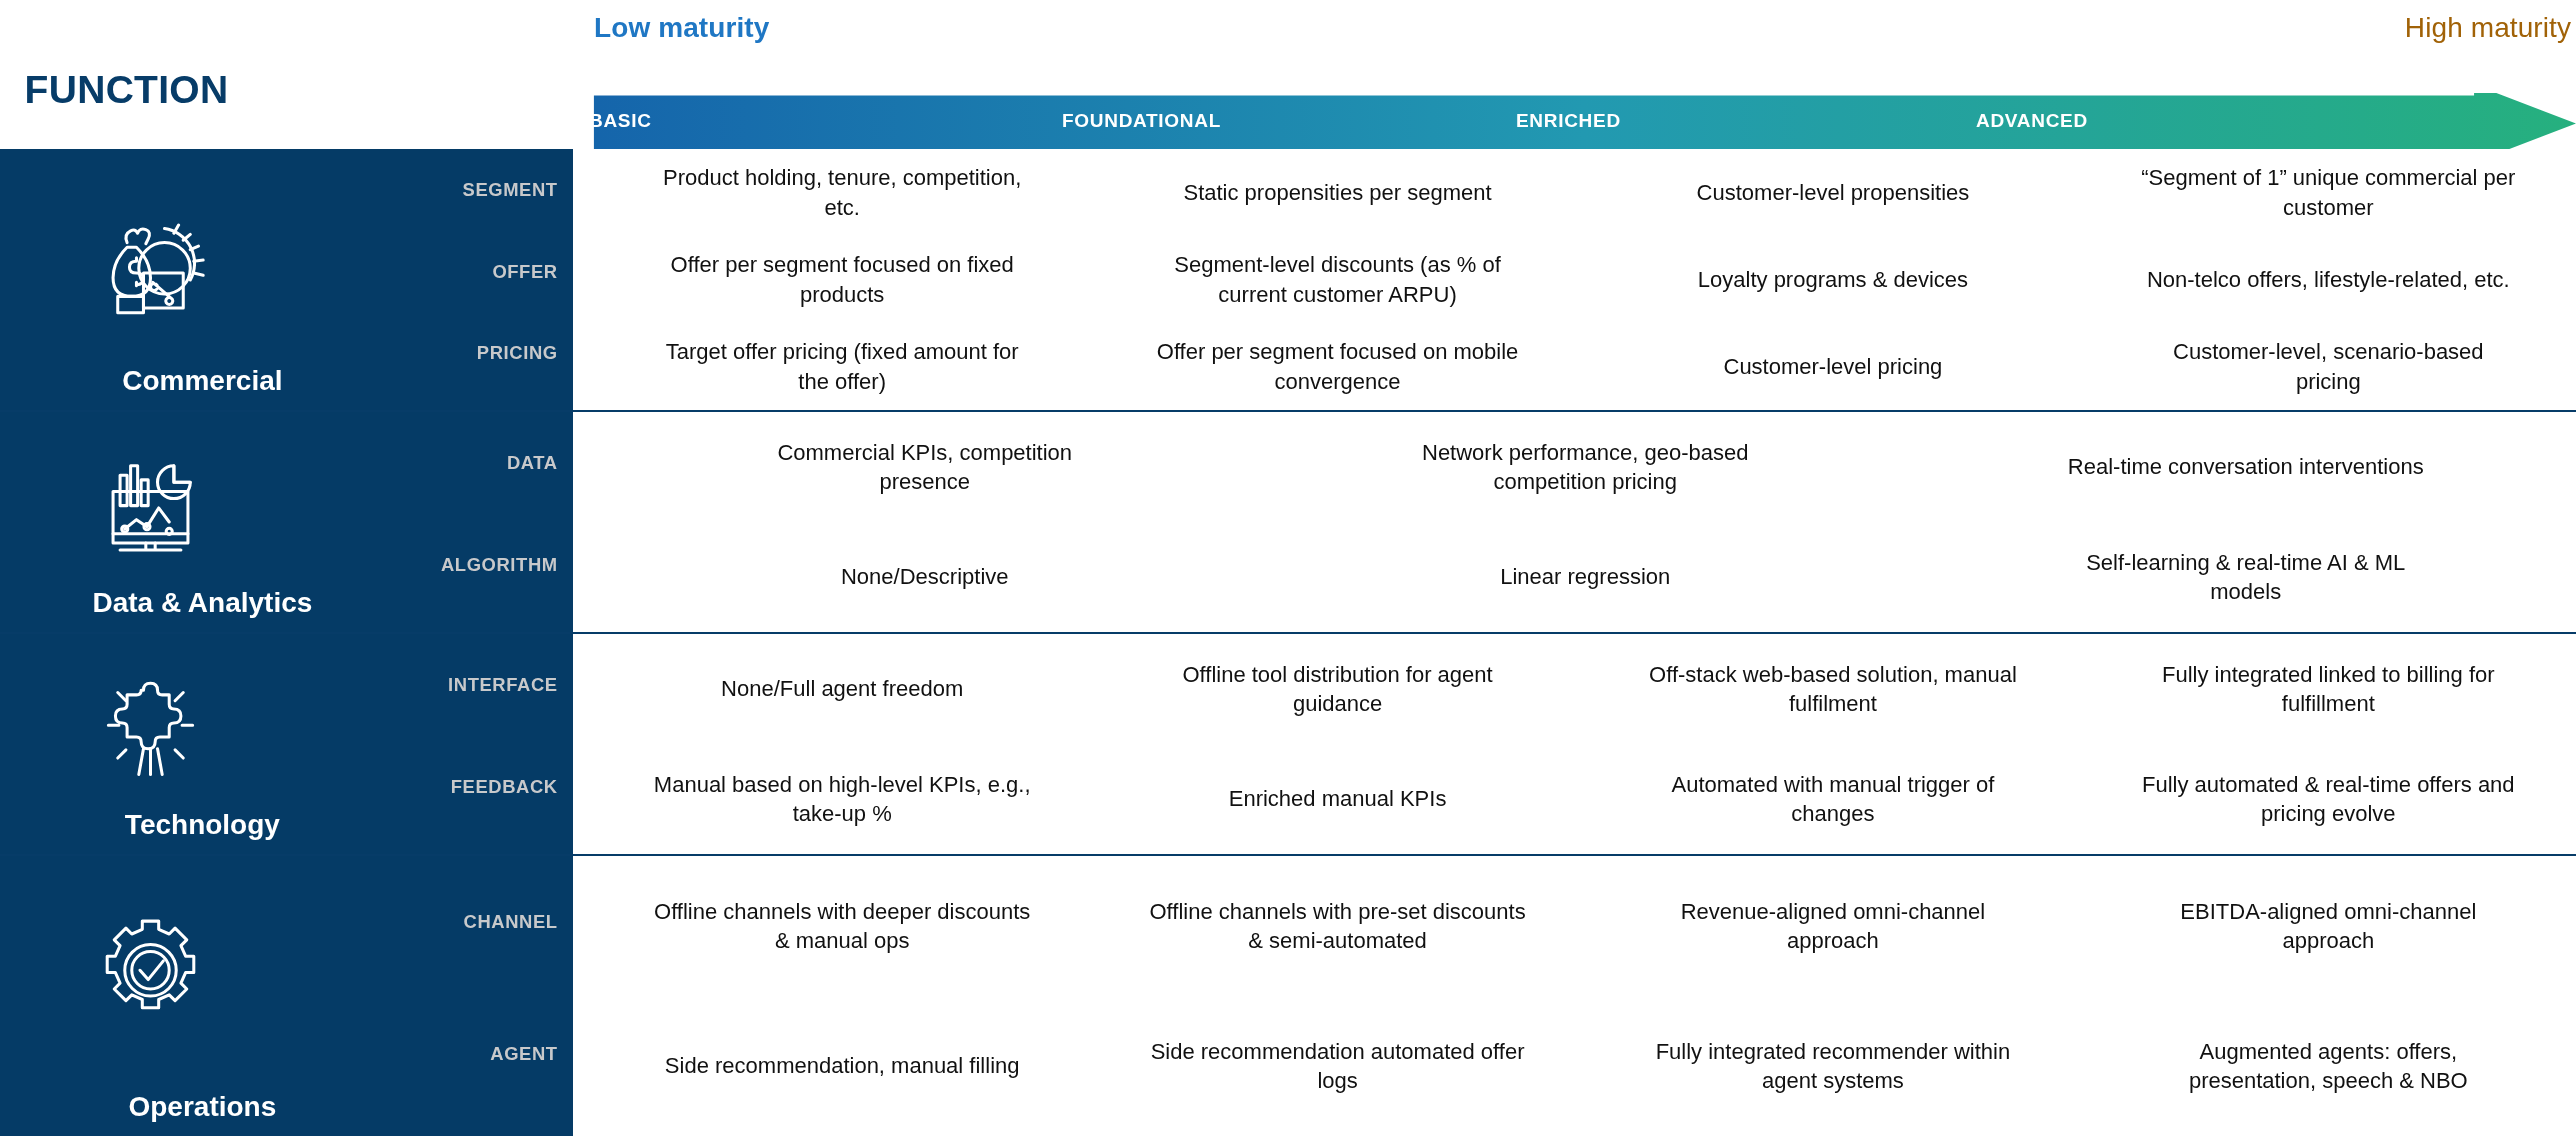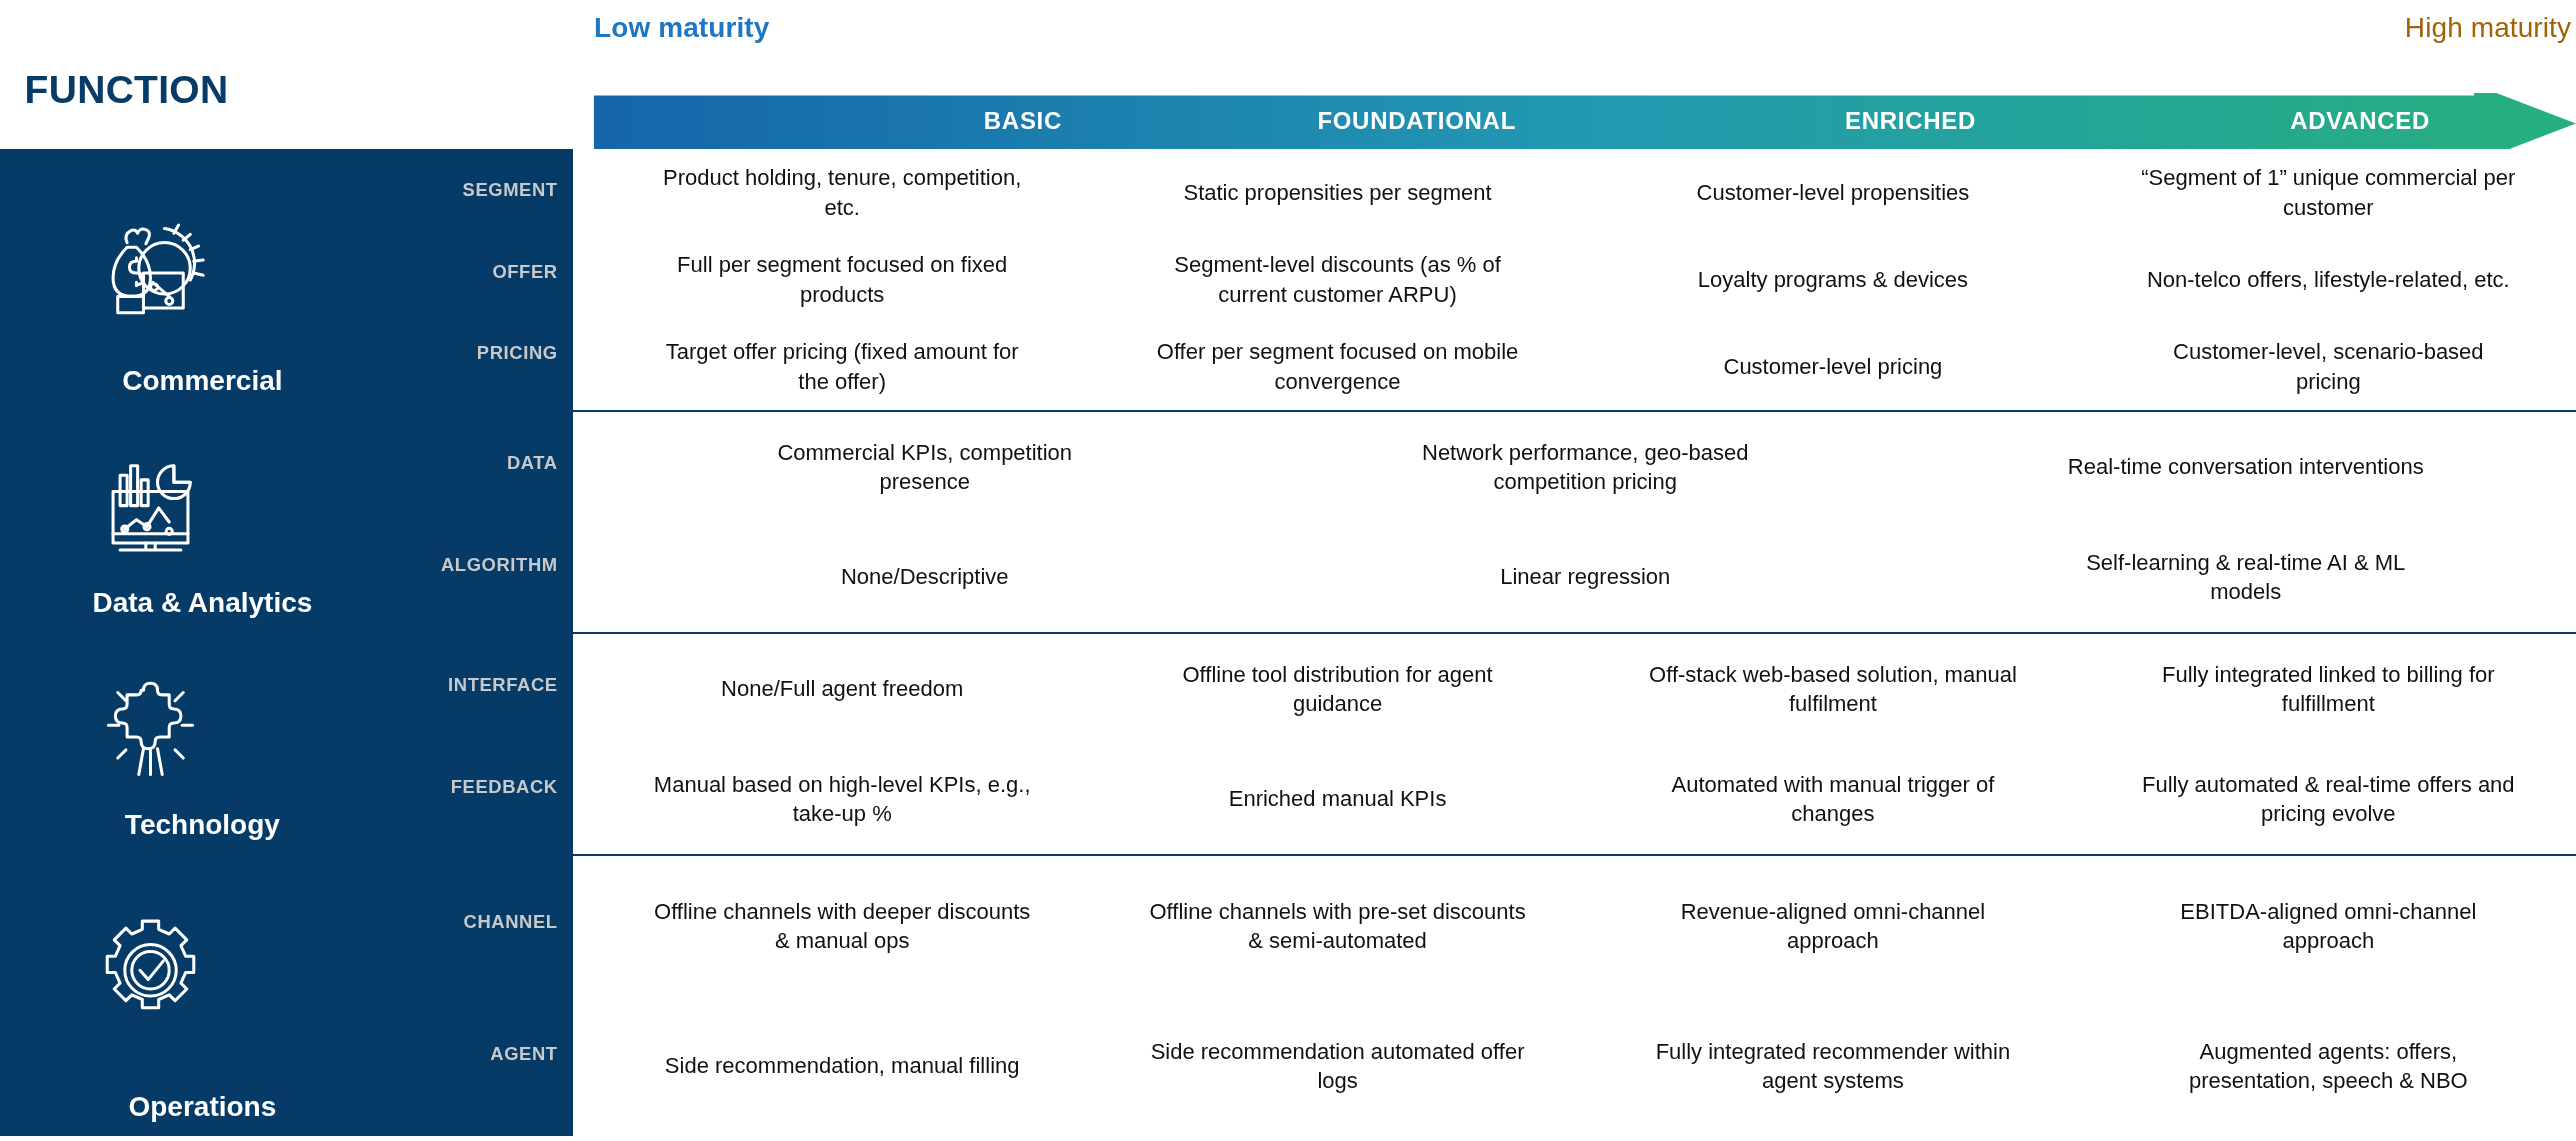--- a/index.html
+++ b/index.html
@@ -61,24 +61,24 @@
     width: 100%;
     height: 100%;
     display: block;
   }
   .arrow-stage-label {
     position: absolute;
     top: 0;
     height: 56px;
     line-height: 56px;
     color: #ffffff;
-    font-size: 24px;
+    font-size: 19px;
     font-weight: bold;
     letter-spacing: 0.7px;
-    text-align: right;
+    text-align: left;
     white-space: nowrap;
   }
 
   
   #matrix {
     position: absolute;
     left: 0;
     top: 149px;
     width: 2576px;
     height: 993px;
@@ -222,21 +222,21 @@
         <div class="fn-sub">PRICING</div>
       </div>
     </div>
     <div class="fn-gap"></div>
     <div class="fn-cells">
       <div class="col">
         <div class="cell">
             <span>Product holding, tenure, competition, etc.</span>
           </div>
         <div class="cell">
-            <span>Full per segment focused on fixed products</span>
+            <span>Offer per segment focused on fixed products</span>
           </div>
         <div class="cell">
             <span>Target offer pricing (fixed amount for the offer)</span>
           </div>
       </div>
       <div class="col">
         <div class="cell">
             <span>Static propensities per segment</span>
           </div>
         <div class="cell">

